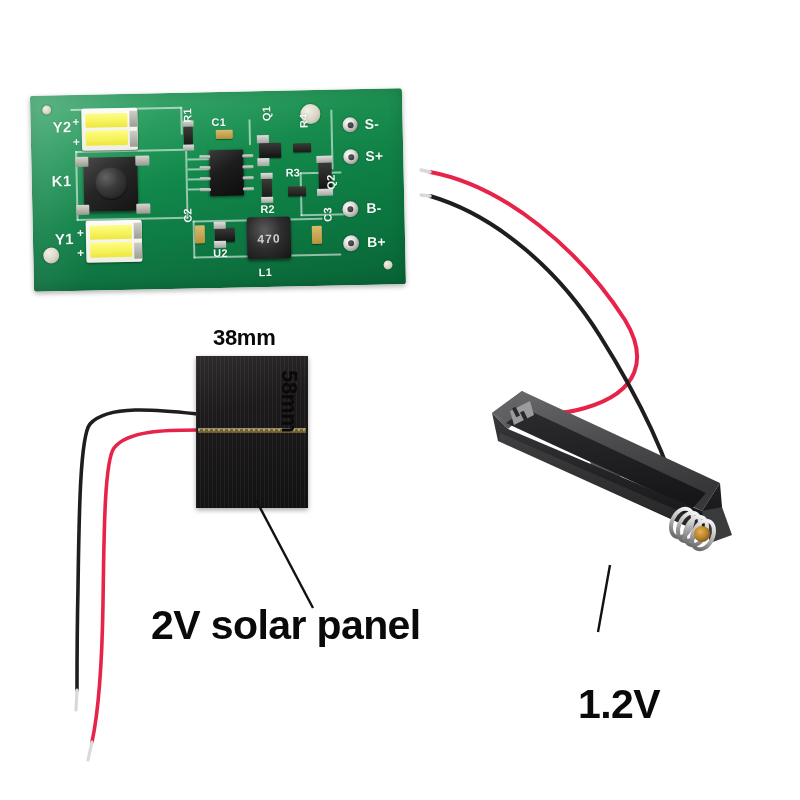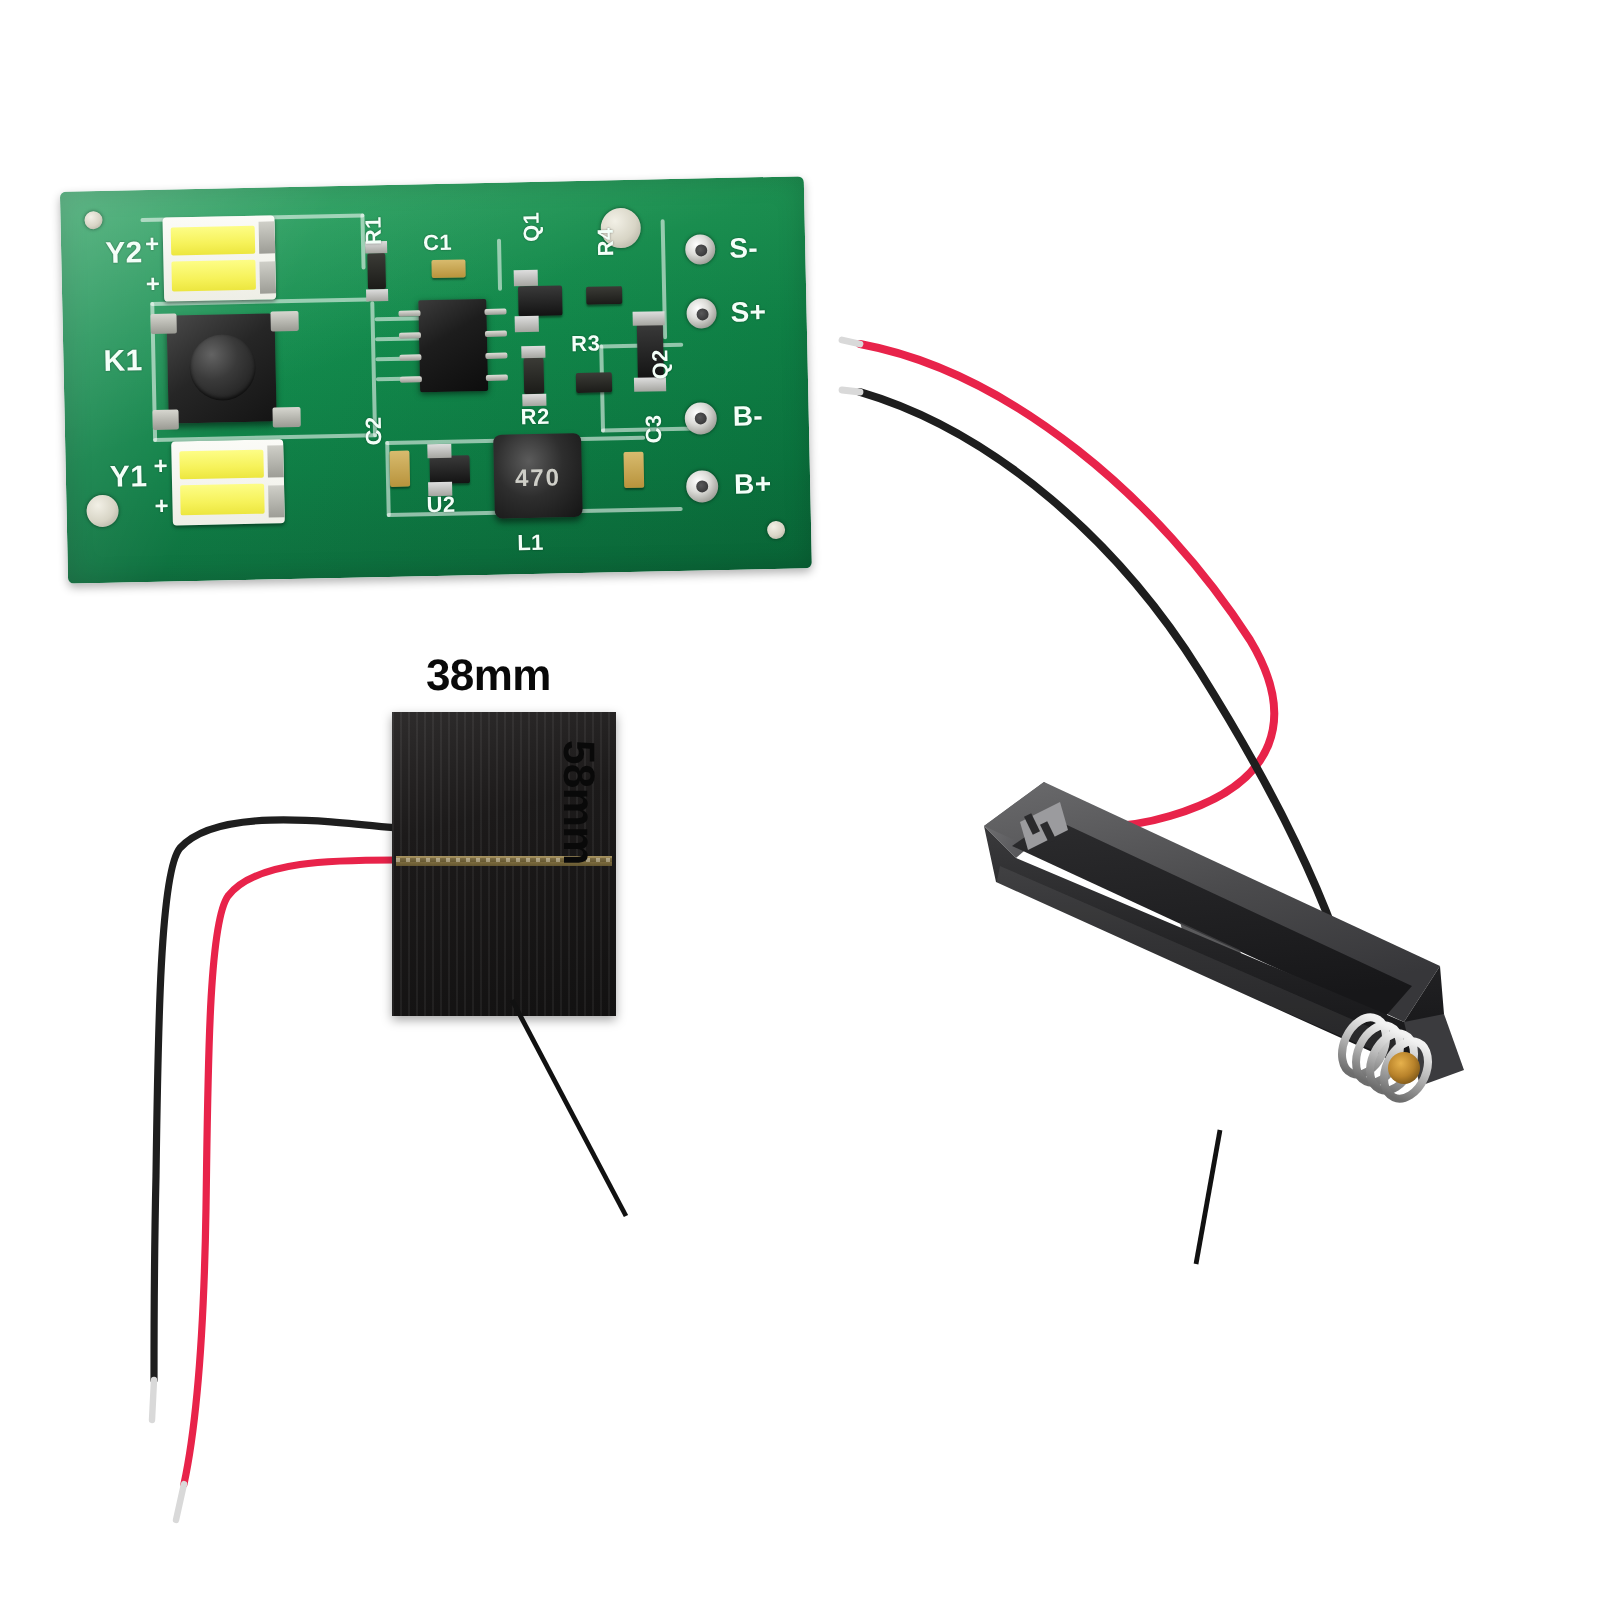--- a/index.html
+++ b/index.html
@@ -395,15 +395,17 @@
   </div>
 
   <div class="dim-label" style="left:213px; top:325px; font-size:22px;">38mm</div>
   <div class="dim-label" style="left:302px; top:370px; font-size:22px; transform:rotate(90deg); transform-origin:left top;">58mm</div>
 
   <svg class="abs" style="left:0; top:0; width:800px; height:800px; pointer-events:none;">
     <line x1="256" y1="500" x2="313" y2="608" stroke="#111111" stroke-width="2.4"></line>
     <line x1="610" y1="565" x2="598" y2="632" stroke="#111111" stroke-width="2.4"></line>
   </svg>
 
-
+  <div class="caption" style="left:151px; top:602px; font-size:41px;">2V solar panel</div>
+
+  <div class="caption" style="left:578px; top:681px; font-size:41px;">1.2V</div>
 
 </div>
 
 </body></html>

